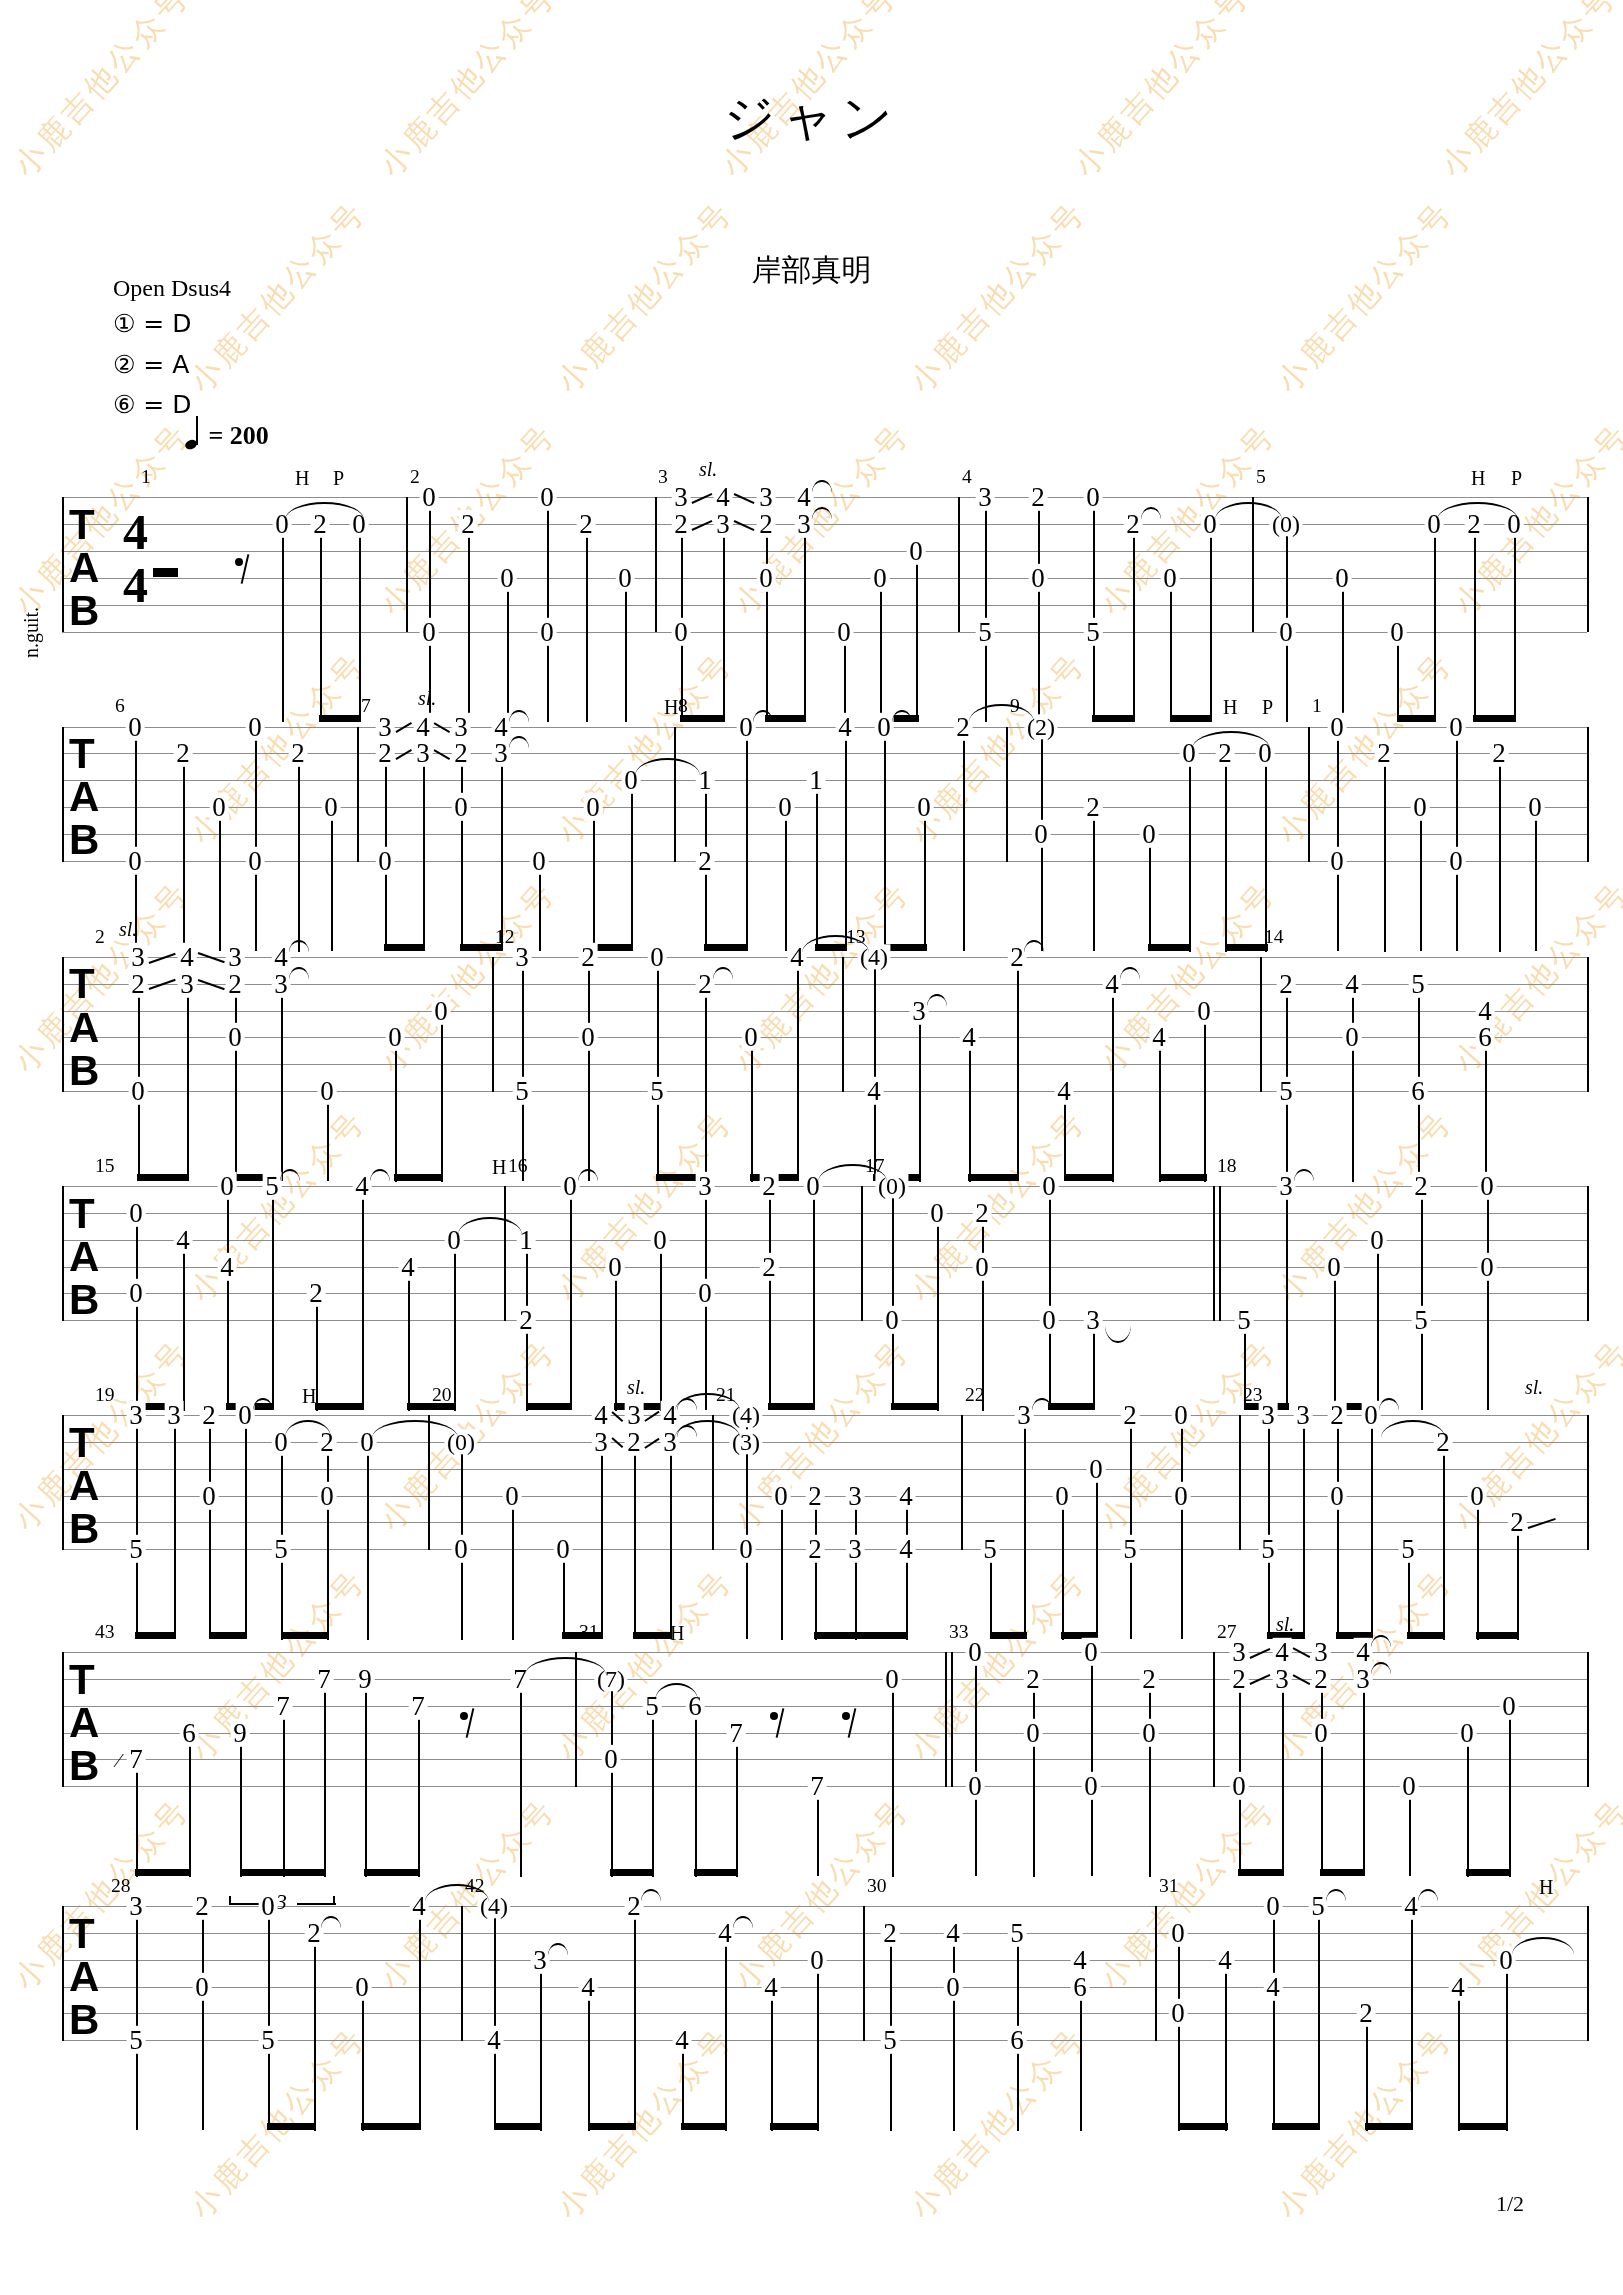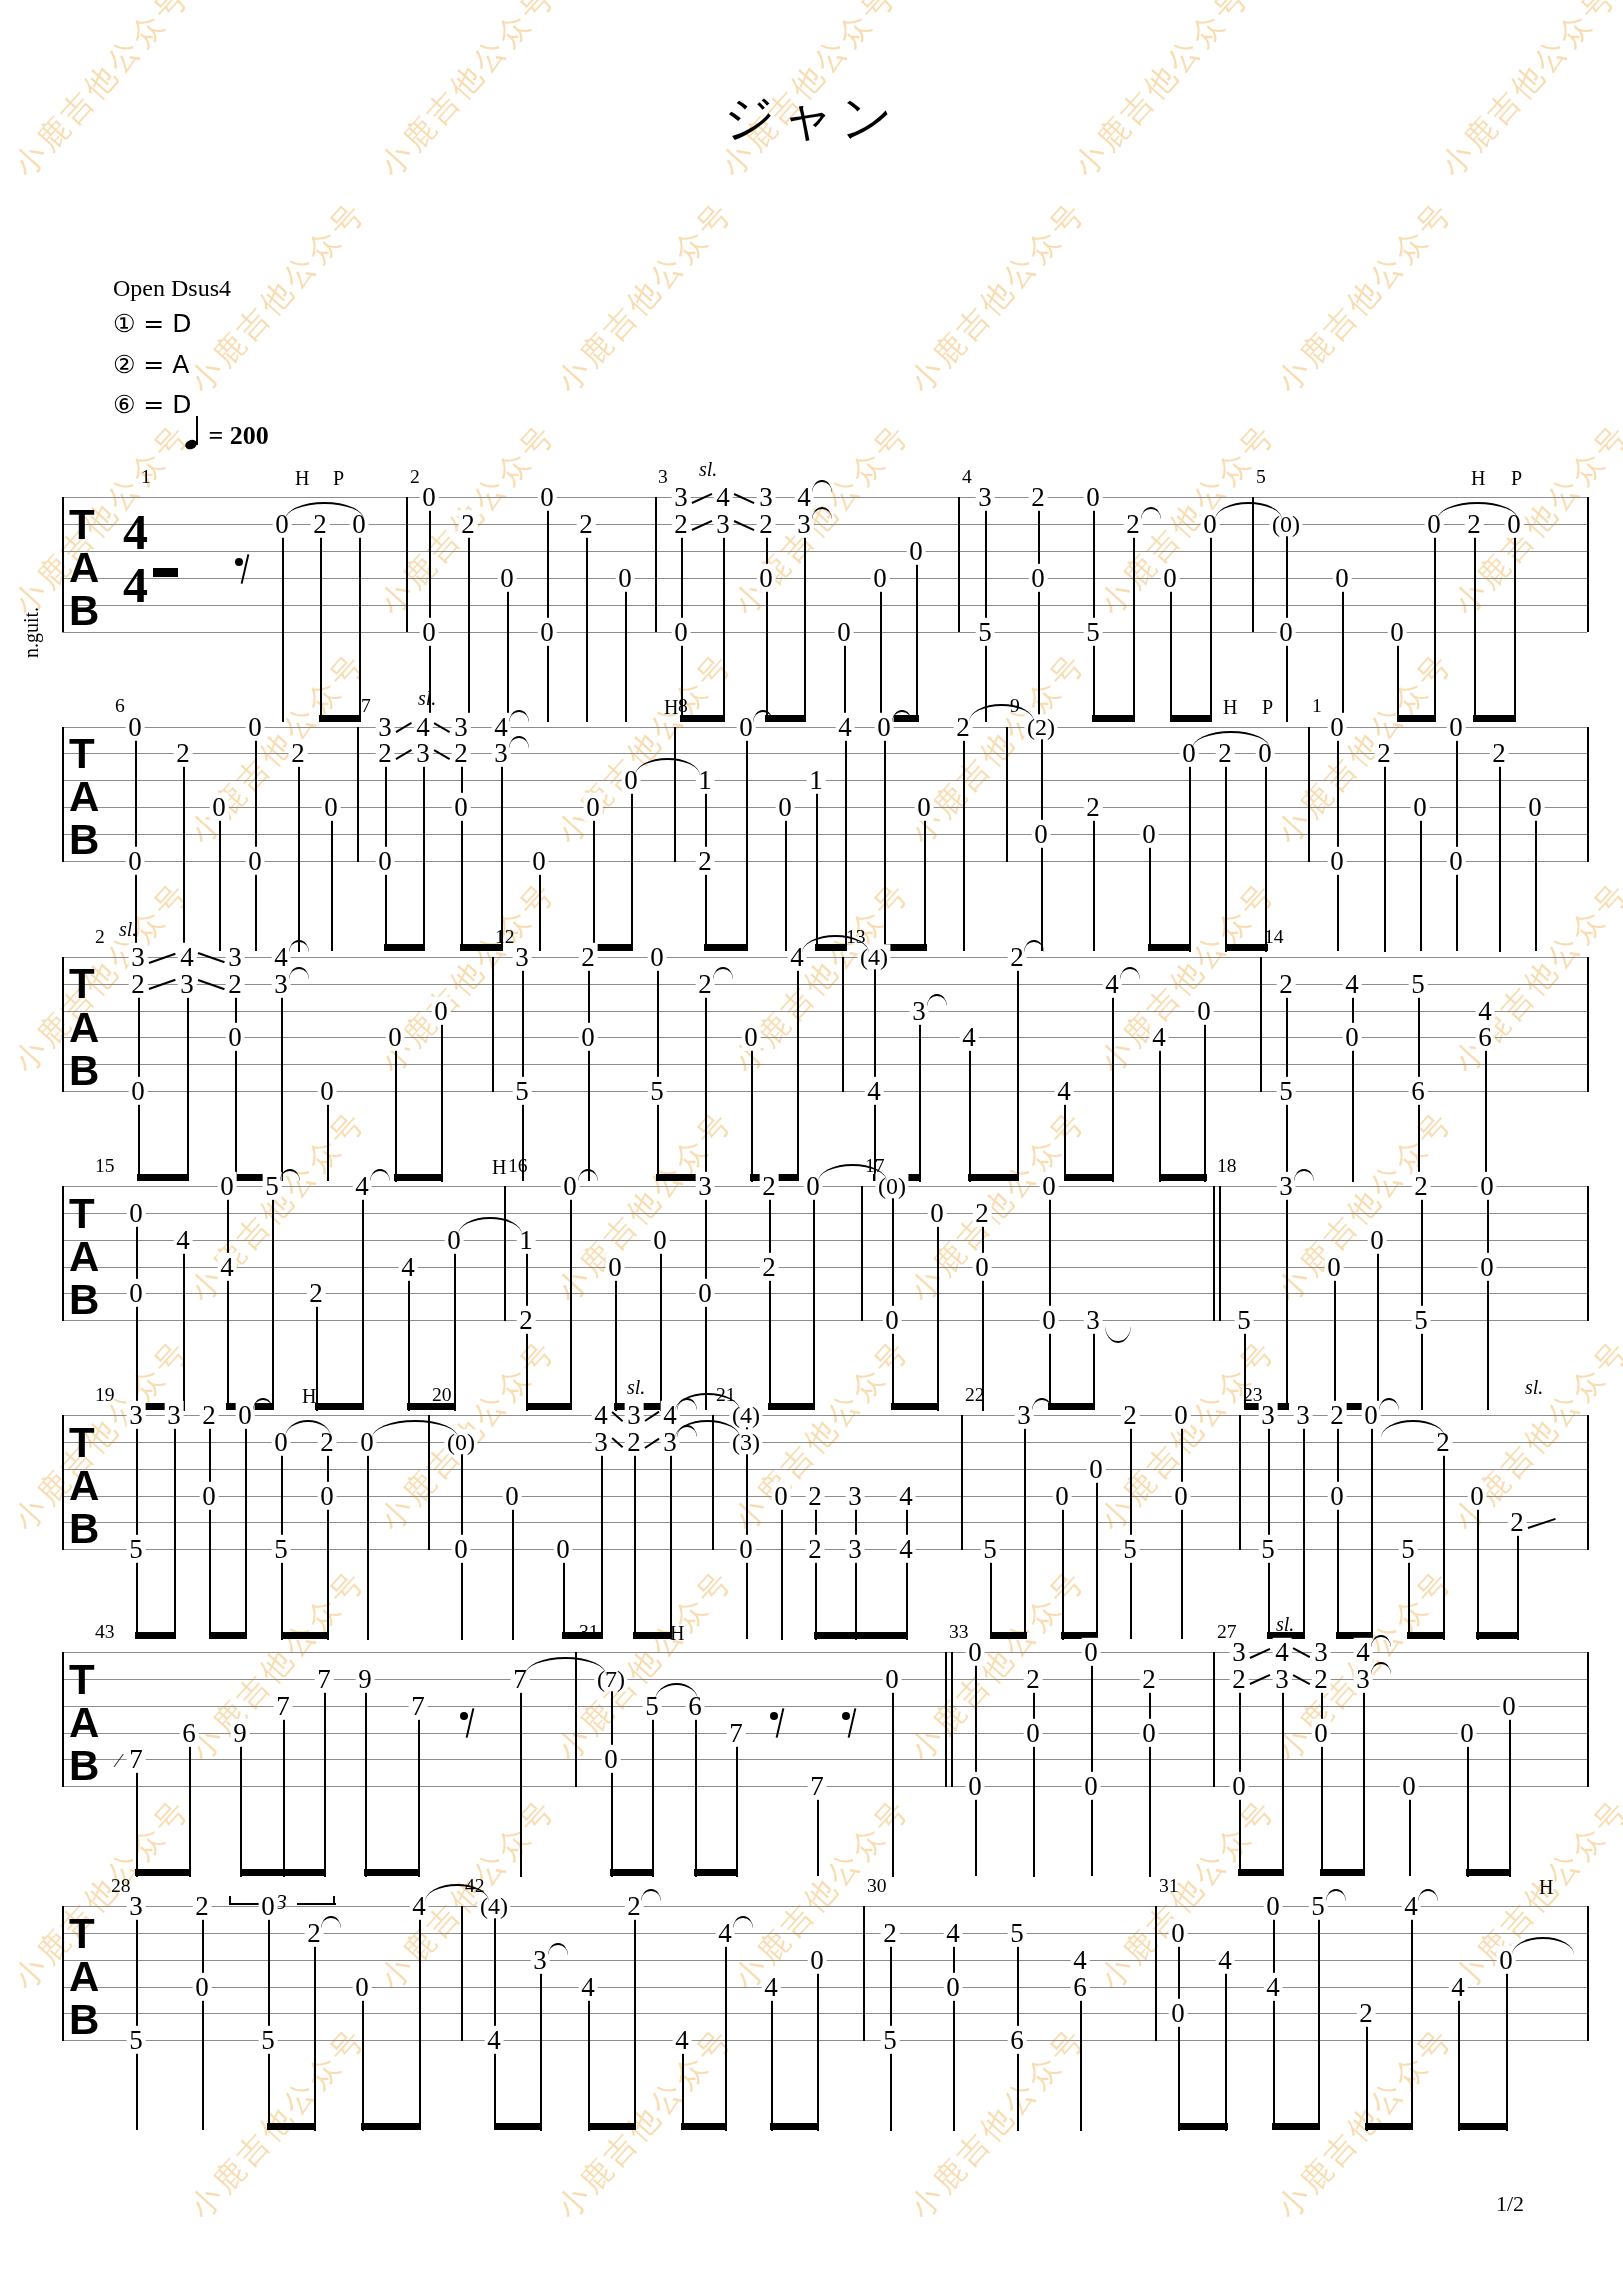--- a/index.html
+++ b/index.html
@@ -36,20 +36,21 @@
   .r8 .s{position:absolute;left:8.5px;top:0;width:2px;height:30px;background:#000;transform:rotate(13deg);}
   .trip{position:absolute;background:#000;z-index:2;}
   .tripl{position:absolute;font-size:21.6px;font-style:italic;z-index:2;}
   .footer{position:absolute;font-size:22px;z-index:2;}
 </style>
 </head>
 <body>
 
 <div id="page">
   <div class="title">ジャン</div>
+  <div class="composer">岸部真明</div>
   <div class="tunelabel">Open Dsus4</div>
   <div class="tuneline" style="top:309px">① = D</div>
   <div class="tuneline" style="top:350px">② = A</div>
   <div class="tuneline" style="top:390px">⑥ = D</div>
   <div class="tempo">
     <span class="qnote"><span class="head"></span><span class="st"></span></span>
     <span>= 200</span>
   </div>
   <div class="nguit" style="left:19.6px;top:658px">n.guit.</div>
   <div class="footer" style="left:1496px;top:2191px">1/2</div>

